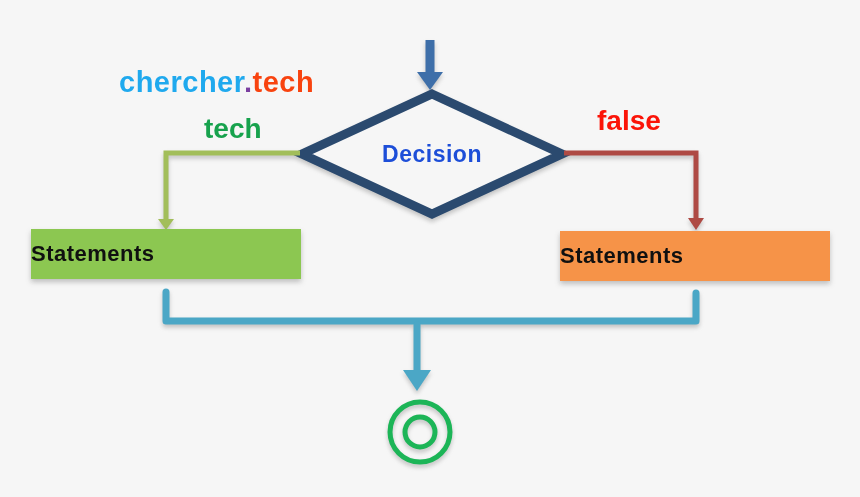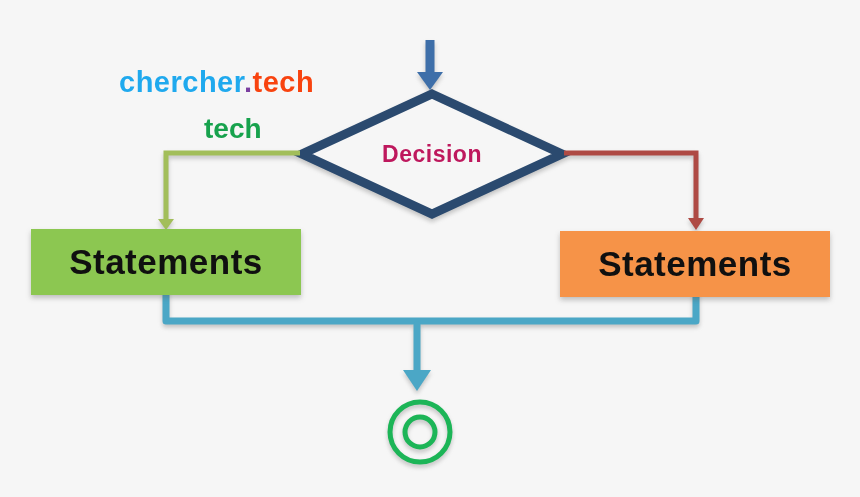--- a/index.html
+++ b/index.html
@@ -11,24 +11,24 @@
   svg.connectors{position:absolute;left:0;top:0;
     filter:drop-shadow(0 3px 2px rgba(100,100,100,0.35));}
   .txt{position:absolute;font-weight:bold;white-space:nowrap;}
   .logo{left:119px;top:66px;font-size:29px;letter-spacing:0.5px;}
   .logo .p1{color:#1FA9EE;}
   .logo .dot{color:#7B3FA0;}
   .logo .p2{color:#F8430F;}
   .lbl-true{left:204px;top:113px;font-size:28px;color:#17A24D;}
   .lbl-false{left:597px;top:105px;font-size:28px;color:#FB1408;}
   .lbl-decision{left:302px;top:141px;width:260px;text-align:center;
-    font-size:23px;color:#be185d;letter-spacing:0.5px;}
-  .box{position:absolute;width:270px;height:66px;
-    display:flex;align-items:center;justify-content:center;
-    font-weight:bold;font-size:35px;color:#101010;letter-spacing:0.5px;
+    font-size:23px;color:#1d4ed8;letter-spacing:0.5px;}
+  .box{position:absolute;width:270px;height:50px;
+    display:flex;align-items:center;
+    font-weight:bold;font-size:22px;color:#101010;letter-spacing:0.5px;
     box-shadow:0 3px 5px rgba(90,90,90,0.35);}
   .box-true{left:31px;top:229px;background:#8CC751;}
   .box-false{left:560px;top:231px;background:#F69348;}
 
   
   .diamond{fill:#F6F6F6;stroke:#2B4A6F;stroke-width:9;stroke-linejoin:miter;}
   .start-shaft{stroke:#3E6FA9;stroke-width:9;}
   .start-head{fill:#3E6FA9;}
   .true-line{fill:none;stroke:#A2BE5A;stroke-width:5;}
   .true-head{fill:#A2BE5A;}
@@ -76,20 +76,21 @@
     </g>
   </svg>
 
   <div class="txt logo">
     <span class="p1">chercher</span><span class="dot">.</span><span class="p2">tech</span>
   </div>
 
   <div class="txt lbl-decision">Decision</div>
 
   <div class="txt lbl-true">tech</div>
+  <div class="txt lbl-false">false</div>
 
   <div class="box box-true">
     <span>Statements</span>
   </div>
   <div class="box box-false">
     <span>Statements</span>
   </div>
 
 </div>
 

